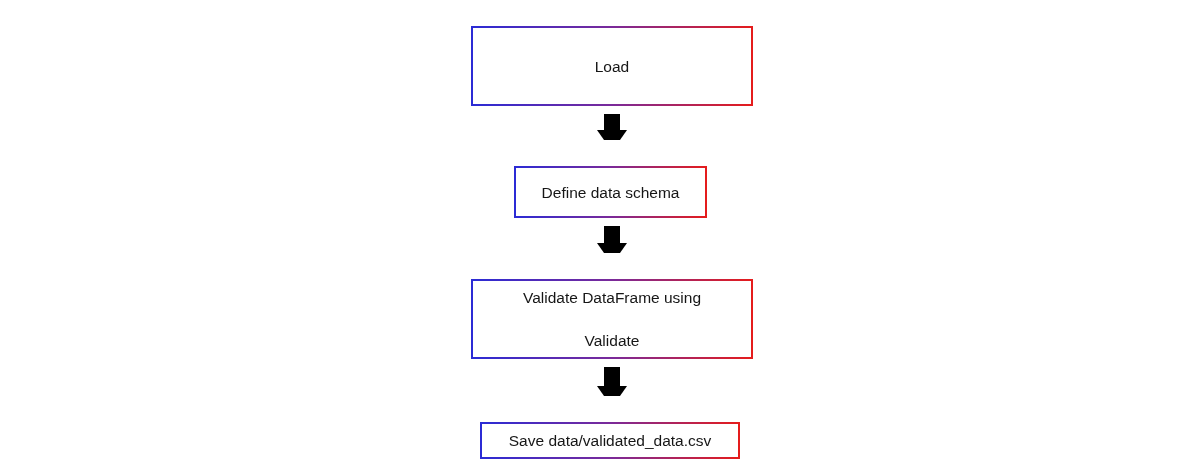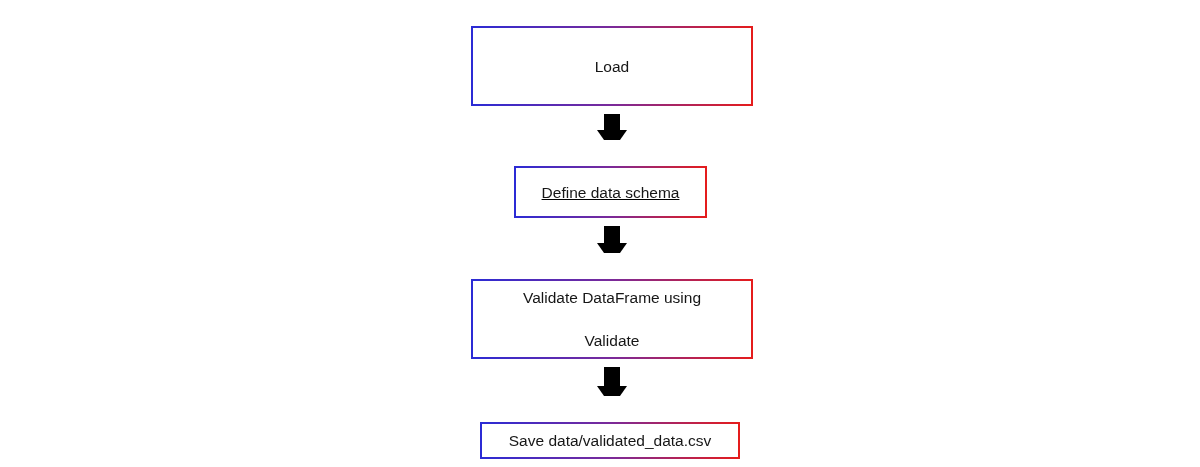--- a/index.html
+++ b/index.html
@@ -50,21 +50,21 @@
   .arrow-head {
     width: 0;
     height: 0;
     border-left: 7px solid transparent;
     border-right: 7px solid transparent;
     border-top: 10px solid #000000;
   }
 
   
   #node-load     { left: 455px; top: 10px;  width: 282px; height: 80px; }
-  #node-define   { left: 498px; top: 150px; width: 193px; height: 52px; text-decoration: underline; }
+  #node-define   { left: 498px; top: 150px; width: 193px; height: 52px; }
   #node-validate { left: 455px; top: 263px; width: 282px; height: 80px; }
   #node-save     { left: 464px; top: 406px; width: 260px; height: 37px; }
 
   #arrow-1 { left: 596px; top: 90px;  height: 58px; }
   #arrow-2 { left: 596px; top: 202px; height: 59px; }
   #arrow-3 { left: 596px; top: 343px; height: 61px; }
 </style>
 </head>
 <body>
 

